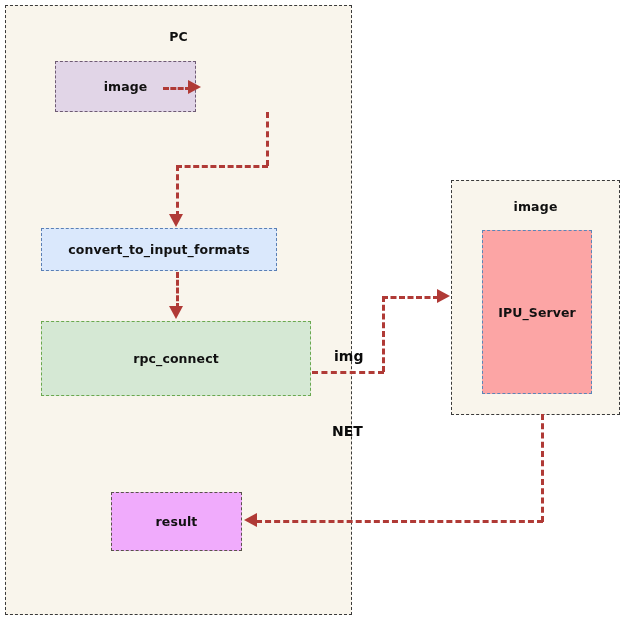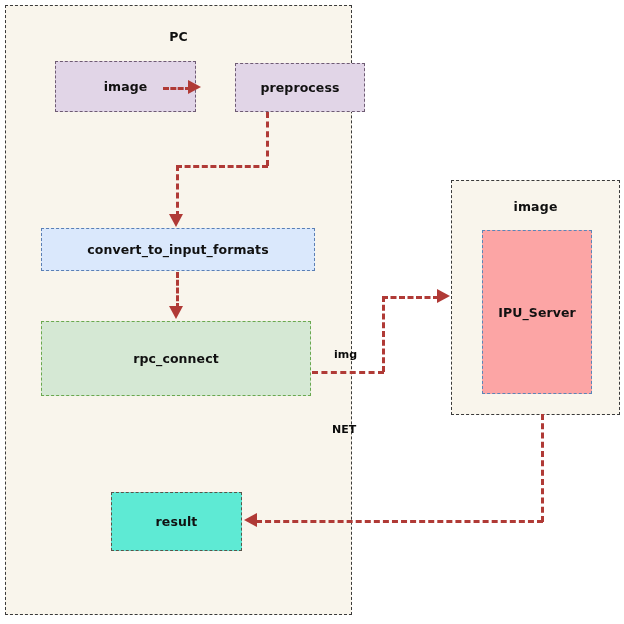--- a/index.html
+++ b/index.html
@@ -44,21 +44,21 @@
     font-size: 12.5px;
     font-weight: bold;
     color: #111111;
     letter-spacing: .1px;
     text-align: center;
     line-height: 1.2;
   }
   .node.lavender { background: #e1d5e7; border: 1.3px dashed #6e5b73; margin-left: 34px; }
   .node.blue     { background: #dae8fc; border: 1.3px dashed #5a7fb5; }
   .node.green    { background: #d5e8d4; border: 1.3px dashed #6aa84f; }
-  .node.yellow   { background: #5eead4; border: 1.3px dashed #59544a; }
+  .node.yellow   { background: #f0abfc; border: 1.3px dashed #59544a; }
   .node.ipu      { background: #fca5a5; border: 1.3px dashed #5a86b8; }
 
   
   .seg {
     position: absolute;
     background-image: none;
   }
   .seg.h {
     height: 0;
     border-top: 3.4px dashed #b03a36;
@@ -86,21 +86,21 @@
   }
   .arrow.down {
     border-left: 7.5px solid transparent;
     border-right: 7.5px solid transparent;
     border-top: 13px solid #b03a36;
   }
 
   
   .edge-label {
     position: absolute;
-    font-size: 11px;
+    font-size: 14px;
     font-weight: bold;
     color: #0b0b0b;
     white-space: nowrap;
   }
 </style>
 </head>
 <body>
 
 <div id="canvas">
 
@@ -109,25 +109,22 @@
   </div>
 
   <div class="container" style="left:451px; top:180px; width:169px; height:235px;">
     <div class="container-title" style="top:18px;">image</div>
   </div>
 
   <div class="node lavender" style="left:21px; top:61px; width:141px; height:51px;">
     <span>image</span>
   </div>
 
-  <div class="node lavender" style="left:201px; top:63px; width:130px; height:49px;">
-    <span>preprocess</span>
-  </div>
 
-  <div class="node blue" style="left:41px; top:228px; width:274px; height:43px;">
+  <div class="node blue" style="left:41px; top:228px; width:236px; height:43px;">
     <span>convert_to_input_formats</span>
   </div>
 
   <div class="node green" style="left:41px; top:321px; width:270px; height:75px;">
     <span>rpc_connect</span>
   </div>
 
   <div class="node yellow" style="left:111px; top:492px; width:131px; height:59px;">
     <span>result</span>
   </div>

